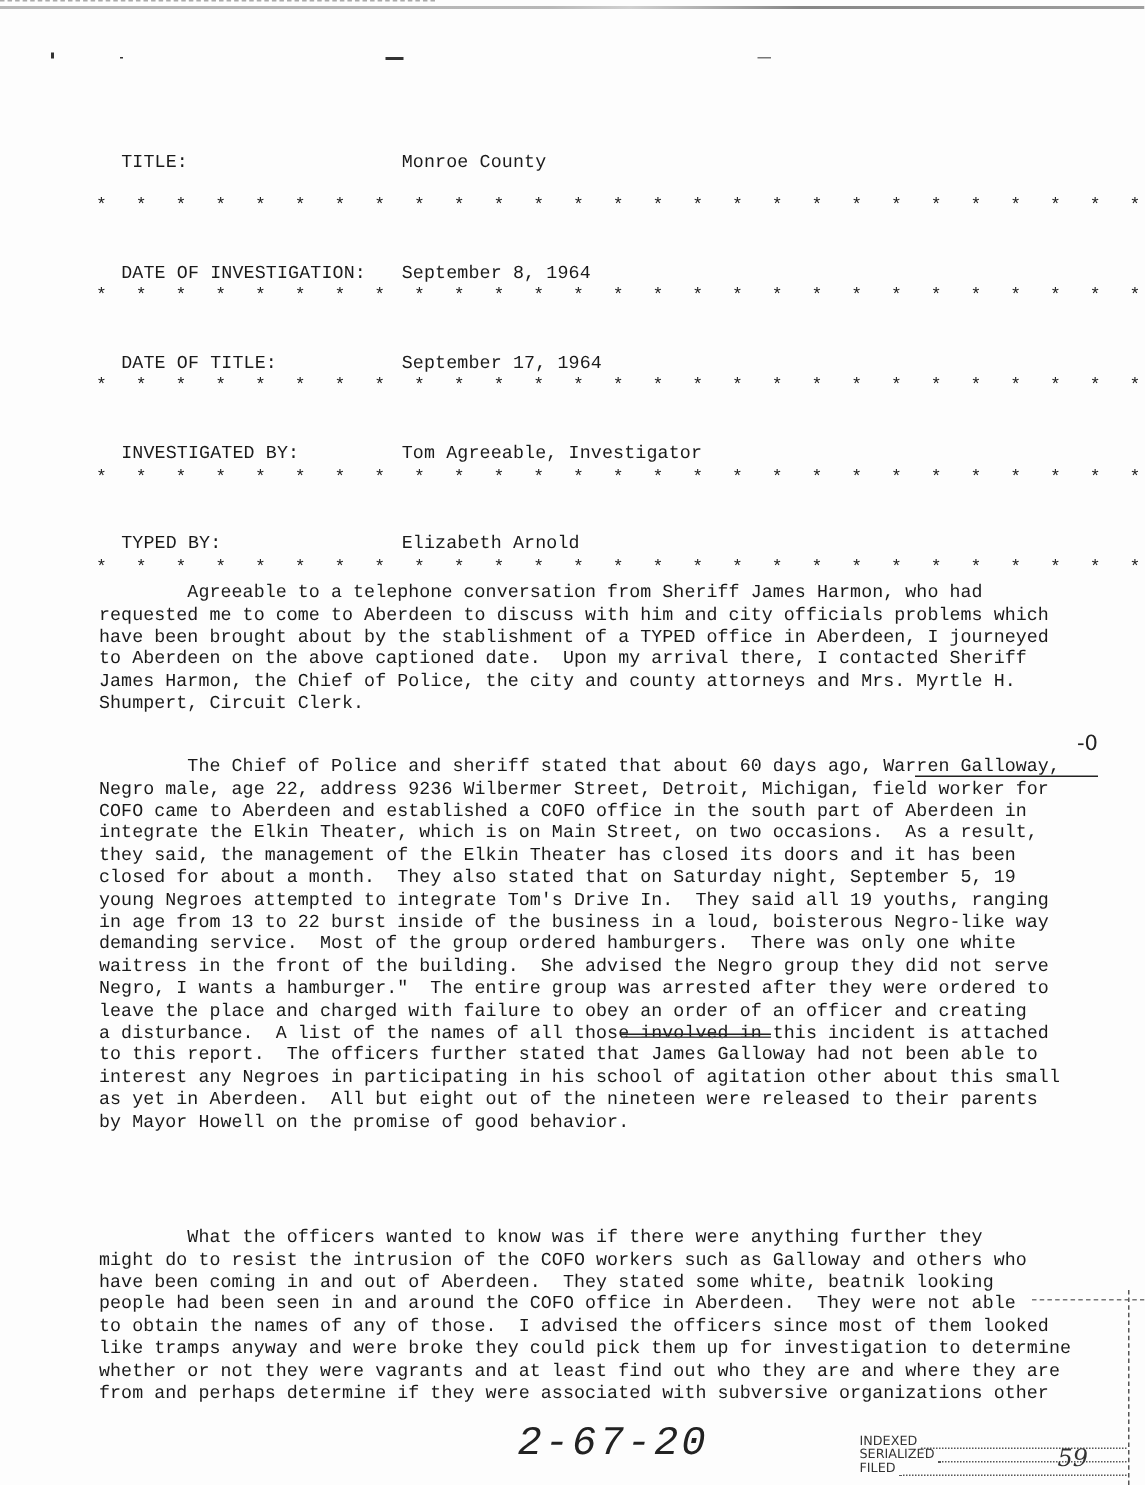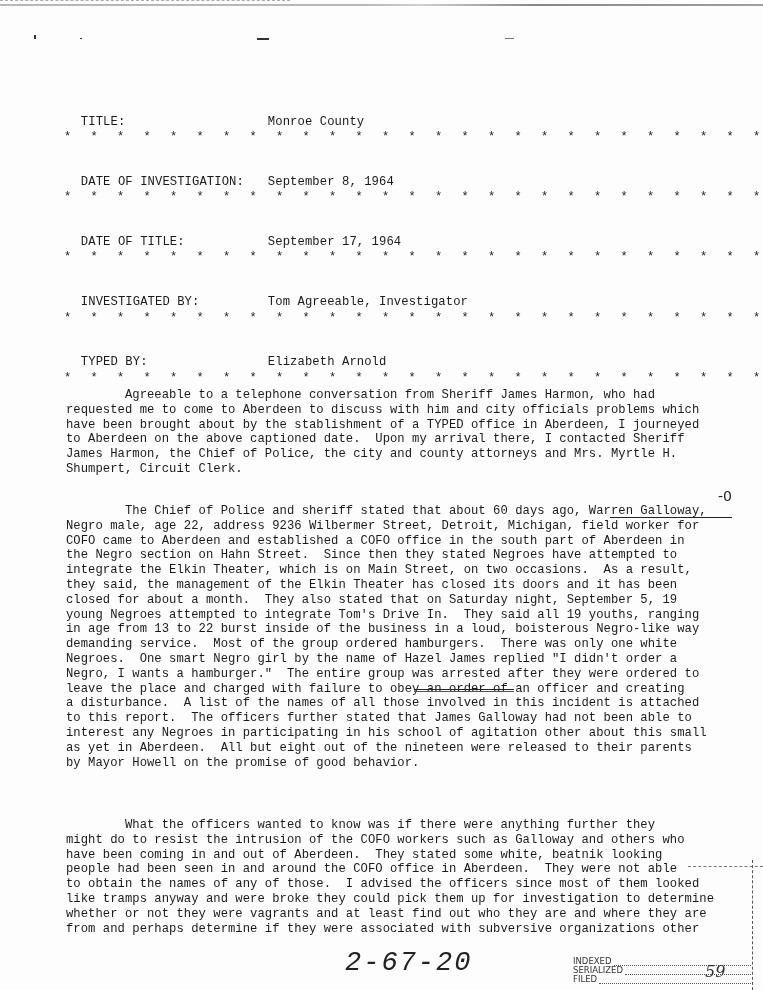--- a/index.html
+++ b/index.html
@@ -67,21 +67,21 @@
 </head>
 <body>
 
 <div class="dashline"></div>
 <div class="topline"></div>
 <div class="speck" style="left:34px;top:35px;width:2px;height:4px;"></div>
 <div class="speck" style="left:80px;top:38px;width:2px;height:1px;"></div>
 <div class="speck" style="left:257px;top:38px;width:12px;height:2px;"></div>
 <div class="speck" style="left:505px;top:38px;width:9px;height:1px;background:#777;"></div>
 
-<div class="field-row" style="top:101px;">
+<div class="field-row" style="top:87px;">
   <span class="field-label">TITLE:</span><span>Monroe County</span>
 </div>
 <div class="stars" style="top:130px;">* * * * * * * * * * * * * * * * * * * * * * * * * * * * * * * * * *</div>
 
 <div class="field-row" style="top:161px;">
   <span class="field-label">DATE OF INVESTIGATION:</span><span>September 8, 1964</span>
 </div>
 <div class="stars" style="top:190px;">* * * * * * * * * * * * * * * * * * * * * * * * * * * * * * * * * *</div>
 
 <div class="field-row" style="top:221px;">
@@ -105,28 +105,27 @@
   <span class="line">have been brought about by the stablishment of a TYPED office in Aberdeen, I journeyed</span>
   <span class="line">to Aberdeen on the above captioned date.  Upon my arrival there, I contacted Sheriff</span>
   <span class="line">James Harmon, the Chief of Police, the city and county attorneys and Mrs. Myrtle H.</span>
   <span class="line">Shumpert, Circuit Clerk.</span>
 </div>
 
 <div class="para" style="top:504px;">
   <span class="line">        The Chief of Police and sheriff stated that about 60 days ago, Warren Galloway,</span>
   <span class="line">Negro male, age 22, address 9236 Wilbermer Street, Detroit, Michigan, field worker for</span>
   <span class="line">COFO came to Aberdeen and established a COFO office in the south part of Aberdeen in</span>
-  <span class="line">the Negro section on Hahn Street.  Since then they stated Negroes have attempted to</span>
   <span class="line">integrate the Elkin Theater, which is on Main Street, on two occasions.  As a result,</span>
   <span class="line">they said, the management of the Elkin Theater has closed its doors and it has been</span>
   <span class="line">closed for about a month.  They also stated that on Saturday night, September 5, 19</span>
   <span class="line">young Negroes attempted to integrate Tom's Drive In.  They said all 19 youths, ranging</span>
   <span class="line">in age from 13 to 22 burst inside of the business in a loud, boisterous Negro-like way</span>
   <span class="line">demanding service.  Most of the group ordered hamburgers.  There was only one white</span>
-  <span class="line">Negroes.  One smart Negro girl by the name of Hazel James replied "I didn't order a</span>
+  <span class="line">waitress in the front of the building.  She advised the Negro group they did not serve</span>
   <span class="line">Negro, I wants a hamburger."  The entire group was arrested after they were ordered to</span>
   <span class="line">leave the place and charged with failure to obey an order of an officer and creating</span>
   <span class="line">a disturbance.  A list of the names of all those involved in this incident is attached</span>
   <span class="line">to this report.  The officers further stated that James Galloway had not been able to</span>
   <span class="line">interest any Negroes in participating in his school of agitation other about this small</span>
   <span class="line">as yet in Aberdeen.  All but eight out of the nineteen were released to their parents</span>
   <span class="line">by Mayor Howell on the promise of good behavior.</span>
 </div>
 
 <div class="para" style="top:818px;">

